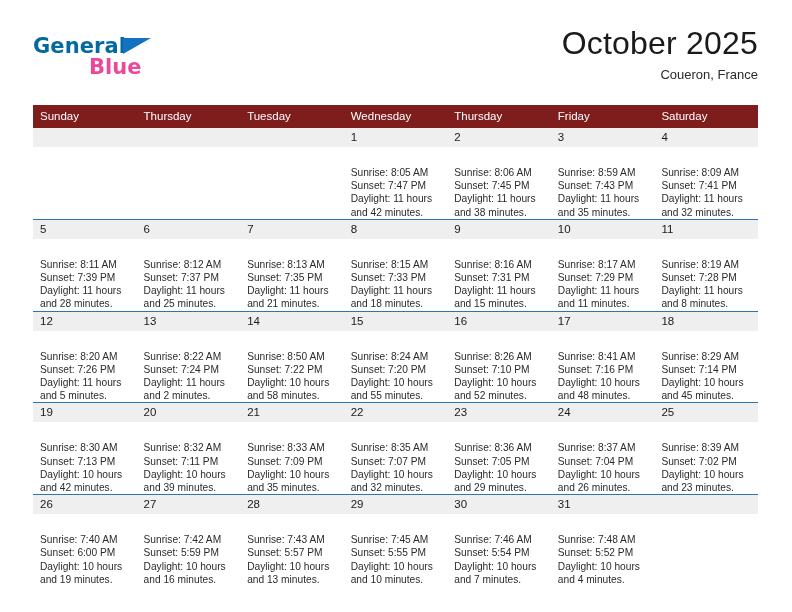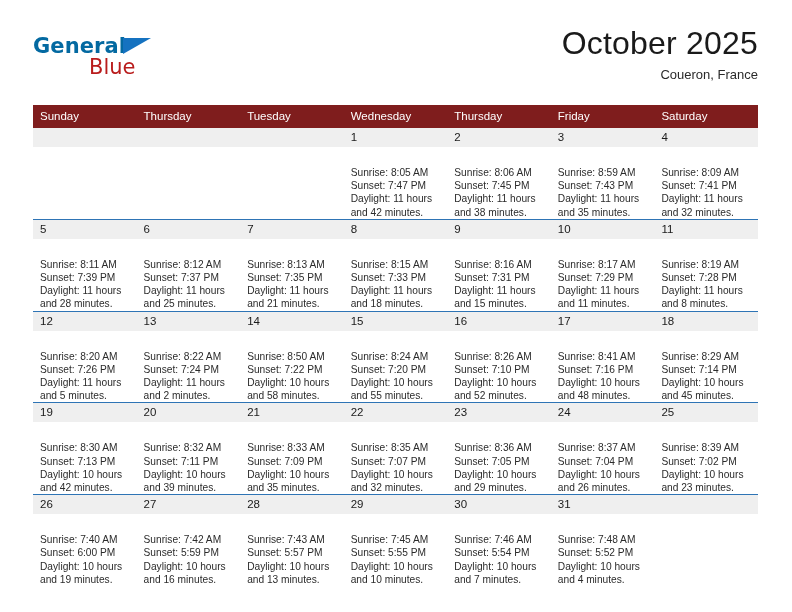--- a/index.html
+++ b/index.html
@@ -49,23 +49,23 @@
     width: 0;
     height: 0;
     border-left: 28px solid #1572c0;
     border-bottom: 16px solid transparent;
   }
   .logo-blue {
     position: absolute;
     left: 56px;
     top: 21px;
     font-size: 21px;
-    color: #b91c1c;
+    color: #ec4899;
     font-family: "DejaVu Sans", sans-serif;
-    font-weight: 400;
+    font-weight: 700;
   }
   .titles {
     position: absolute;
     right: 0;
     top: 0;
     text-align: right;
   }
   .cal-title {
     font-size: 32px;
     color: #1a1a1a;

